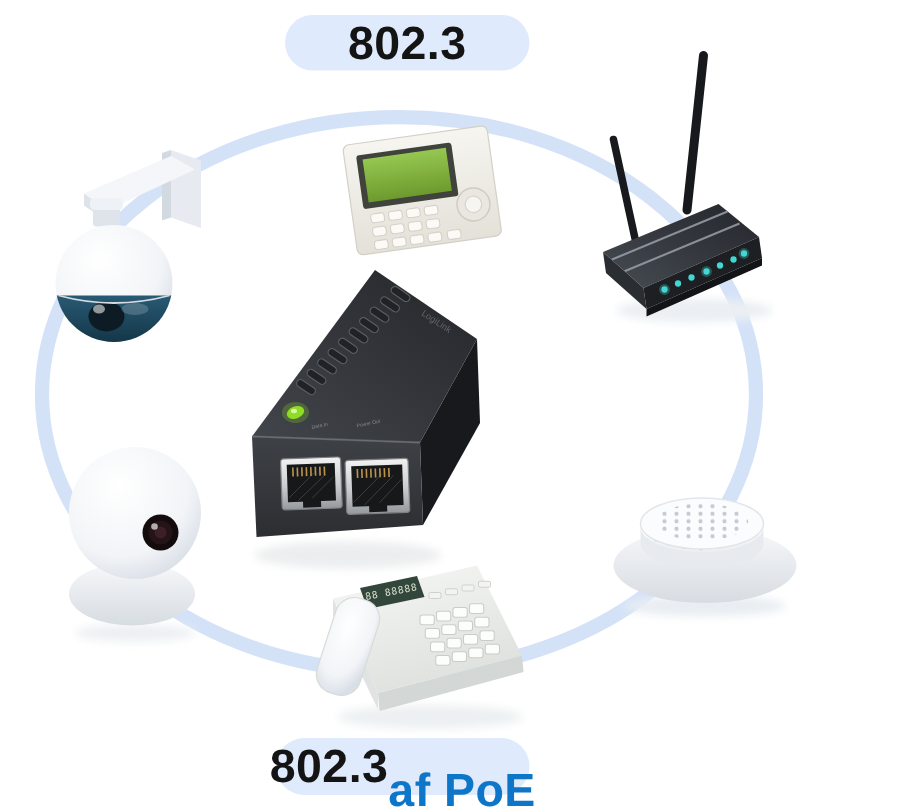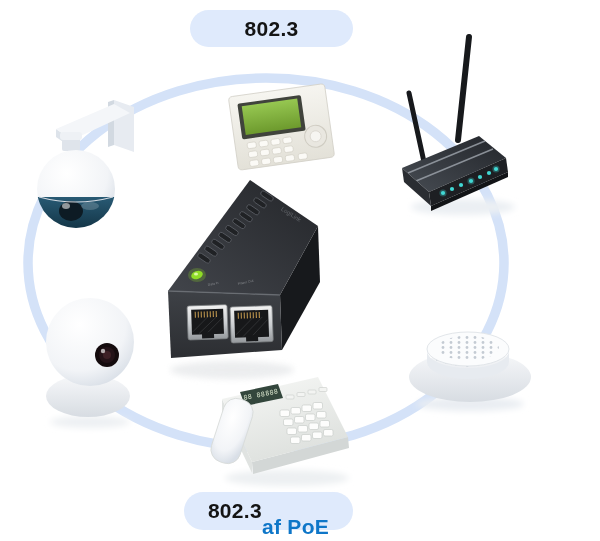--- a/index.html
+++ b/index.html
@@ -1,21 +1,21 @@
 <!DOCTYPE html>
 <html><head>
 <meta charset="utf-8">
 <style>
   html,body { margin:0; padding:0; background:#ffffff; }
   body { width:600px; height:541px; font-family:"Liberation Sans", sans-serif; overflow:hidden; }
   .stage { position:relative; width:600px; height:541px; background:#ffffff; }
   .stage > svg { position:absolute; left:0; top:0; }
   .badge {
     position:absolute; display:flex; align-items:center; justify-content:center;
-    border-radius:19px; font-weight:bold; font-size:21px; letter-spacing:.3px;
+    border-radius:19px; font-weight:bold; font-size:31px; letter-spacing:.3px;
     white-space:pre;
   }
   .badge-top    { left:190px; top:10px;  width:163px; height:37px; }
   .badge-bottom { left:184px; top:492px; width:169px; height:38px; }
 </style>
 </head>
 <body>
 
 <div class="stage">
 

